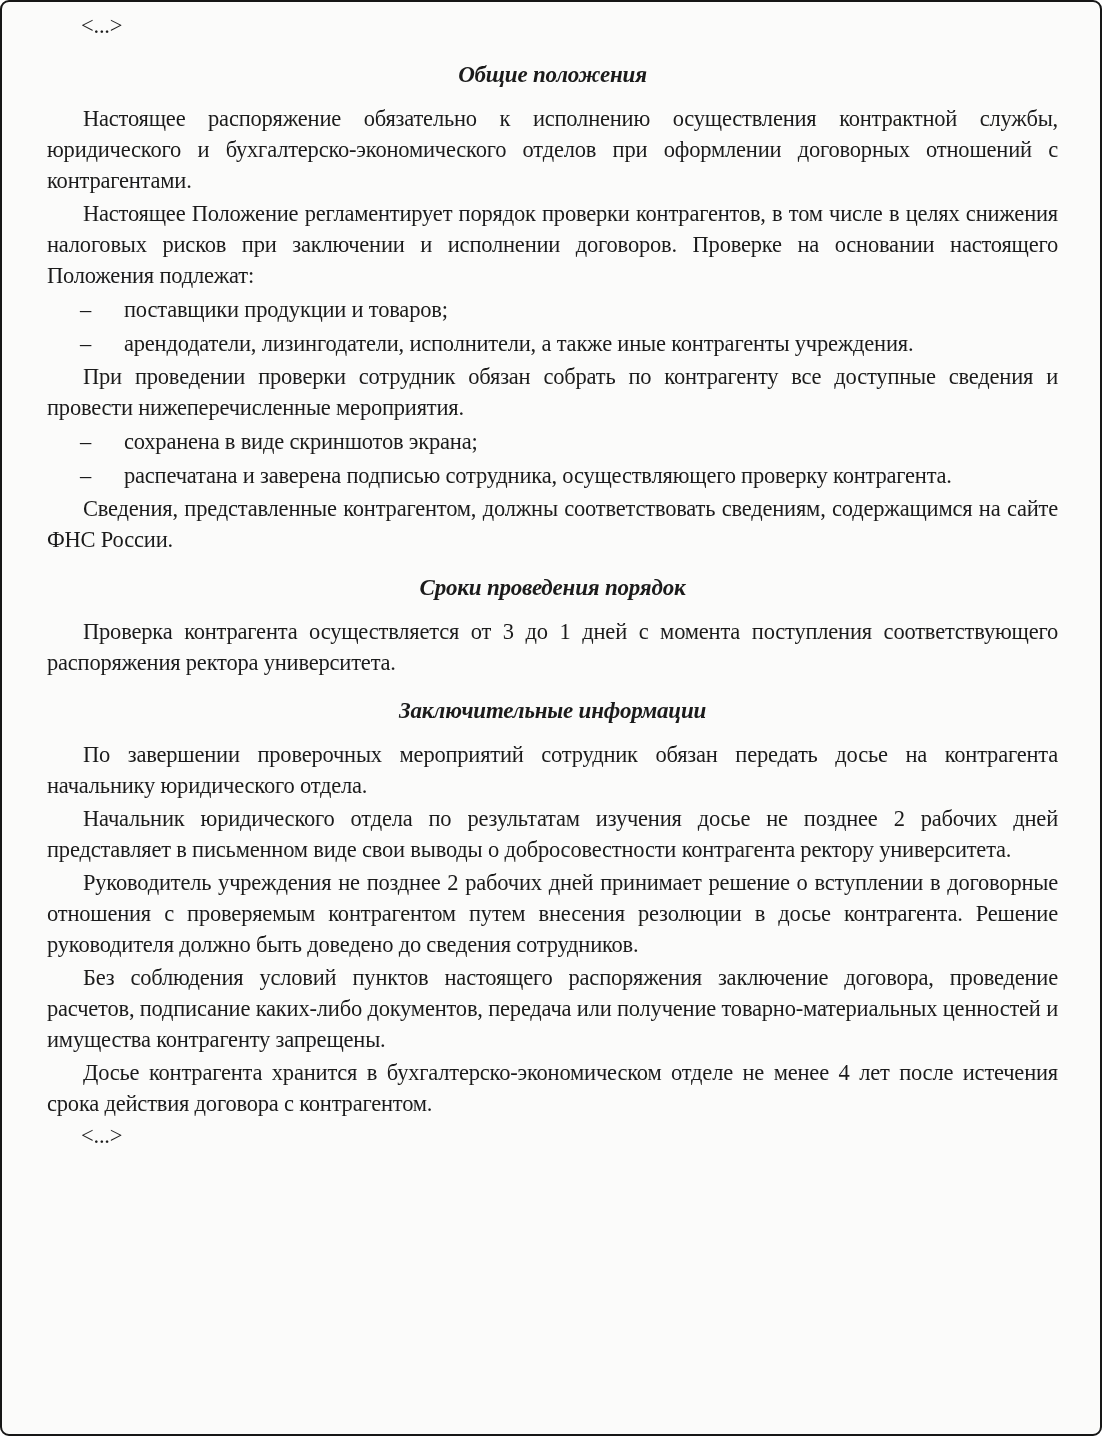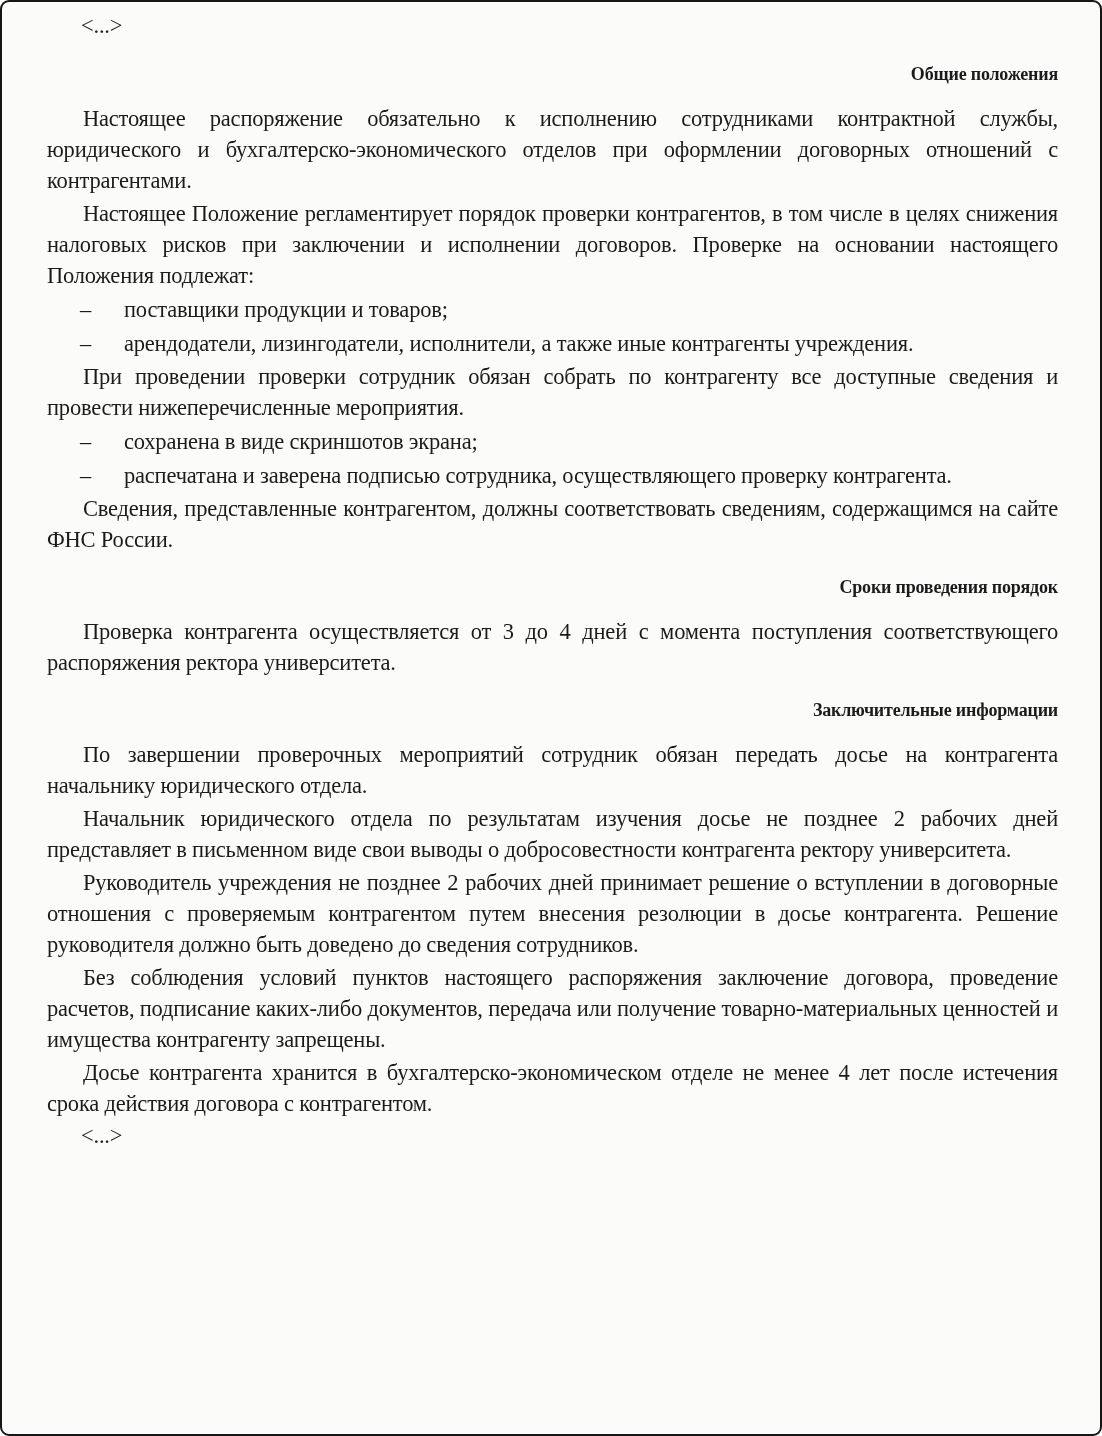--- a/index.html
+++ b/index.html
@@ -21,26 +21,27 @@
     letter-spacing: -0.2px;
   }
 
   .ellipsis {
     text-indent: 34px;
     line-height: 32px;
   }
   .ellipsis.bottom { margin-top: 1px; }
 
   h2.section-heading {
-    font-size: 18px;
+    font-size: 23px;
     font-weight: bold;
-    text-align: right;
+    text-align: center;
     line-height: 31px;
     margin: 17px 0 13px 0;
     letter-spacing: -0.2px;
+    font-style: italic;
   }
 
   p.para {
     text-align: justify;
     text-indent: 36px;
     margin: 2px 0 0 0;
     hyphens: auto;
   }
 
   p.list-item {
@@ -56,32 +57,32 @@
   }
 </style>
 </head>
 <body>
 
 <div class="page">
 
   <p class="ellipsis">&lt;...&gt;</p>
 
   <h2 class="section-heading">Общие положения</h2>
-  <p class="para">Настоящее распоряжение обязательно к исполнению сотрудниками контрактной службы, юридического и бухгалтерско-экономического отделов при оформлении договорных отношений с контрагентами.</p>
+  <p class="para">Настоящее распоряжение обязательно к исполнению осуществления контрактной службы, юридического и бухгалтерско-экономического отделов при оформлении договорных отношений с контрагентами.</p>
   <p class="para">Настоящее Положение регламентирует порядок проверки контрагентов, в том числе в целях снижения налоговых рисков при заключении и исполнении договоров. Проверке на основании настоящего Положения подлежат:</p>
   <p class="list-item"><span class="marker">–</span><span>поставщики продукции и товаров;</span></p>
   <p class="list-item"><span class="marker">–</span><span>арендодатели, лизингодатели, исполнители, а также иные контрагенты учреждения.</span></p>
 
   <p class="para">При проведении проверки сотрудник обязан собрать по контрагенту все доступные сведения и провести нижеперечисленные мероприятия.</p>
   <p class="list-item"><span class="marker">–</span><span>сохранена в виде скриншотов экрана;</span></p>
   <p class="list-item"><span class="marker">–</span><span>распечатана и заверена подписью сотрудника, осуществляющего проверку контрагента.</span></p>
   <p class="para">Сведения, представленные контрагентом, должны соответствовать сведениям, содержащимся на сайте ФНС России.</p>
 
   <h2 class="section-heading">Сроки проведения порядок</h2>
-  <p class="para">Проверка контрагента осуществляется от 3 до 4 дней с момента поступления соответствующего распоряжения ректора университета.</p>
+  <p class="para">Проверка контрагента осуществляется от 3 до 1 дней с момента поступления соответствующего распоряжения ректора университета.</p>
 
   <h2 class="section-heading">Заключительные информации</h2>
   <p class="para">По завершении проверочных мероприятий сотрудник обязан передать досье на контрагента начальнику юридического отдела.</p>
   <p class="para">Начальник юридического отдела по результатам изучения досье не позднее 2 рабочих дней представляет в письменном виде свои выводы о добросовестности контрагента ректору университета.</p>
   <p class="para">Руководитель учреждения не позднее 2 рабочих дней принимает решение о вступлении в договорные отношения с проверяемым контрагентом путем внесения резолюции в досье контрагента. Решение руководителя должно быть доведено до сведения сотрудников.</p>
   <p class="para">Без соблюдения условий пунктов настоящего распоряжения заключение договора, проведение расчетов, подписание каких-либо документов, передача или получение товарно-материальных ценностей и имущества контрагенту запрещены.</p>
   <p class="para">Досье контрагента хранится в бухгалтерско-экономическом отделе не менее 4 лет после истечения срока действия договора с контрагентом.</p>
 
   <p class="ellipsis bottom">&lt;...&gt;</p>
 

